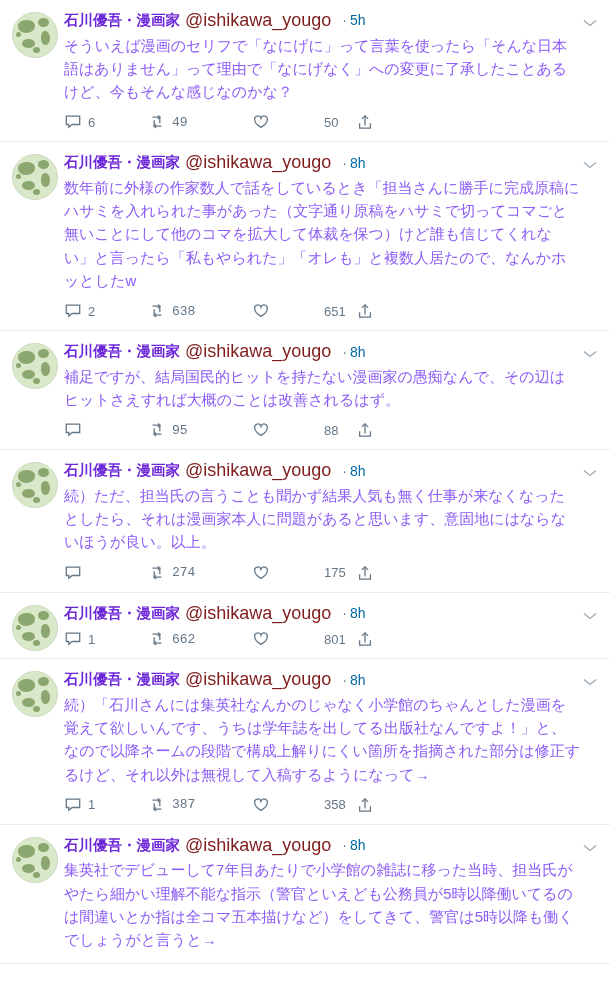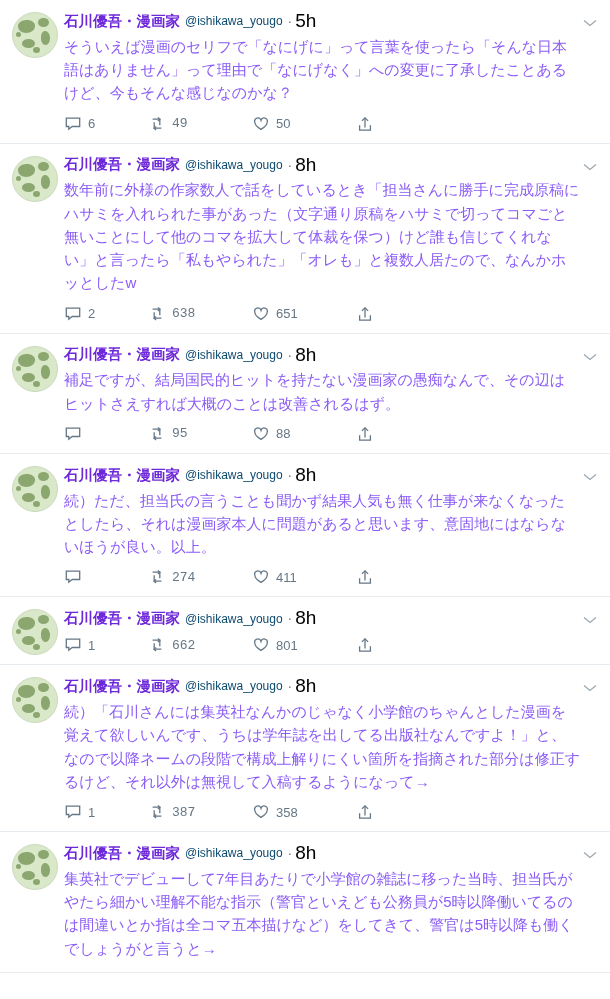--- a/index.html
+++ b/index.html
@@ -62,32 +62,32 @@
     line-height: 1.2;
     margin-bottom: 2px;
   }
   .name {
     font-weight: bold;
     font-size: 14.5px;
     color: #6d28d9;
     margin-right: 5px;
   }
   .handle {
-    font-size: 12px;
-    color: #0c4a6e;
-    margin-right: 2px;
+    font-size: 18px;
+    color: #7f1d1d;
+    margin-right: 8px;
   }
   .dot {
     font-size: 14px;
     color: #657786;
     margin: 0 3px;
   }
   .time {
-    font-size: 19px;
-    color: #000000;
+    font-size: 14px;
+    color: #0369a1;
   }
   .text {
     font-size: 15px;
     line-height: 1.55;
     color: #8b5cf6;
     white-space: pre-wrap;
     word-break: break-all;
     margin: 1px 0 6px 0;
   }
   .actions {
@@ -107,21 +107,21 @@
     display: inline-block;
     width: 18px;
     height: 18px;
     margin-right: 6px;
     flex: 0 0 18px;
   }
   .action .ico svg { display: block; }
   .action .cnt { min-width: 6px; }
   .a-reply { width: 74px; }
   .a-rt    { width: 94px; font-family: Liberation Mono, monospace; }
-  .a-like  { width: 94px; }
+  .a-like  { width: 94px; gap: 48px; }
   .a-share { width: 30px; margin-right: 0; }
 
   .caret {
     position: absolute;
     right: 12px;
     top: 14px;
     width: 16px;
     height: 10px;
     cursor: pointer;
   }
@@ -367,21 +367,21 @@
               </svg>
             </span>
           <span class="cnt">274</span>
         </div>
         <div class="action a-like">
           <span class="ico">
               <svg width="18" height="18" viewBox="0 0 18 18">
                 <path d="M9 14.4S2.8 10.9 2.8 7.1A3 3 0 0 1 9 5.3a3 3 0 0 1 6.2 1.8c0 3.8-6.2 7.3-6.2 7.3z" fill="none" stroke="#657786" stroke-width="1.3"></path>
               </svg>
             </span>
-          <span class="cnt">411</span>
+          <span class="cnt">175</span>
         </div>
         <div class="action a-share">
           <span class="ico">
               <svg width="18" height="18" viewBox="0 0 18 18">
                 <path d="M9 12.6V2.8" fill="none" stroke="#657786" stroke-width="1.3"></path>
                 <path d="M5.9 5.9L9 2.8l3.1 3.1" fill="none" stroke="#657786" stroke-width="1.3"></path>
                 <path d="M3.6 10.2v5h10.8v-5" fill="none" stroke="#657786" stroke-width="1.3"></path>
               </svg>
             </span>
           <span class="cnt"></span>

